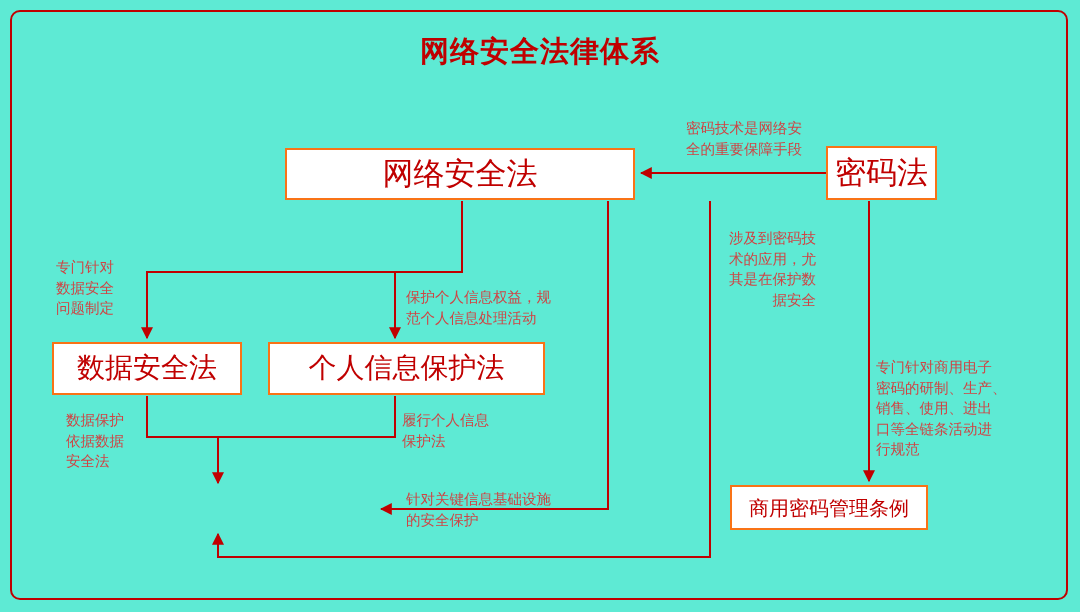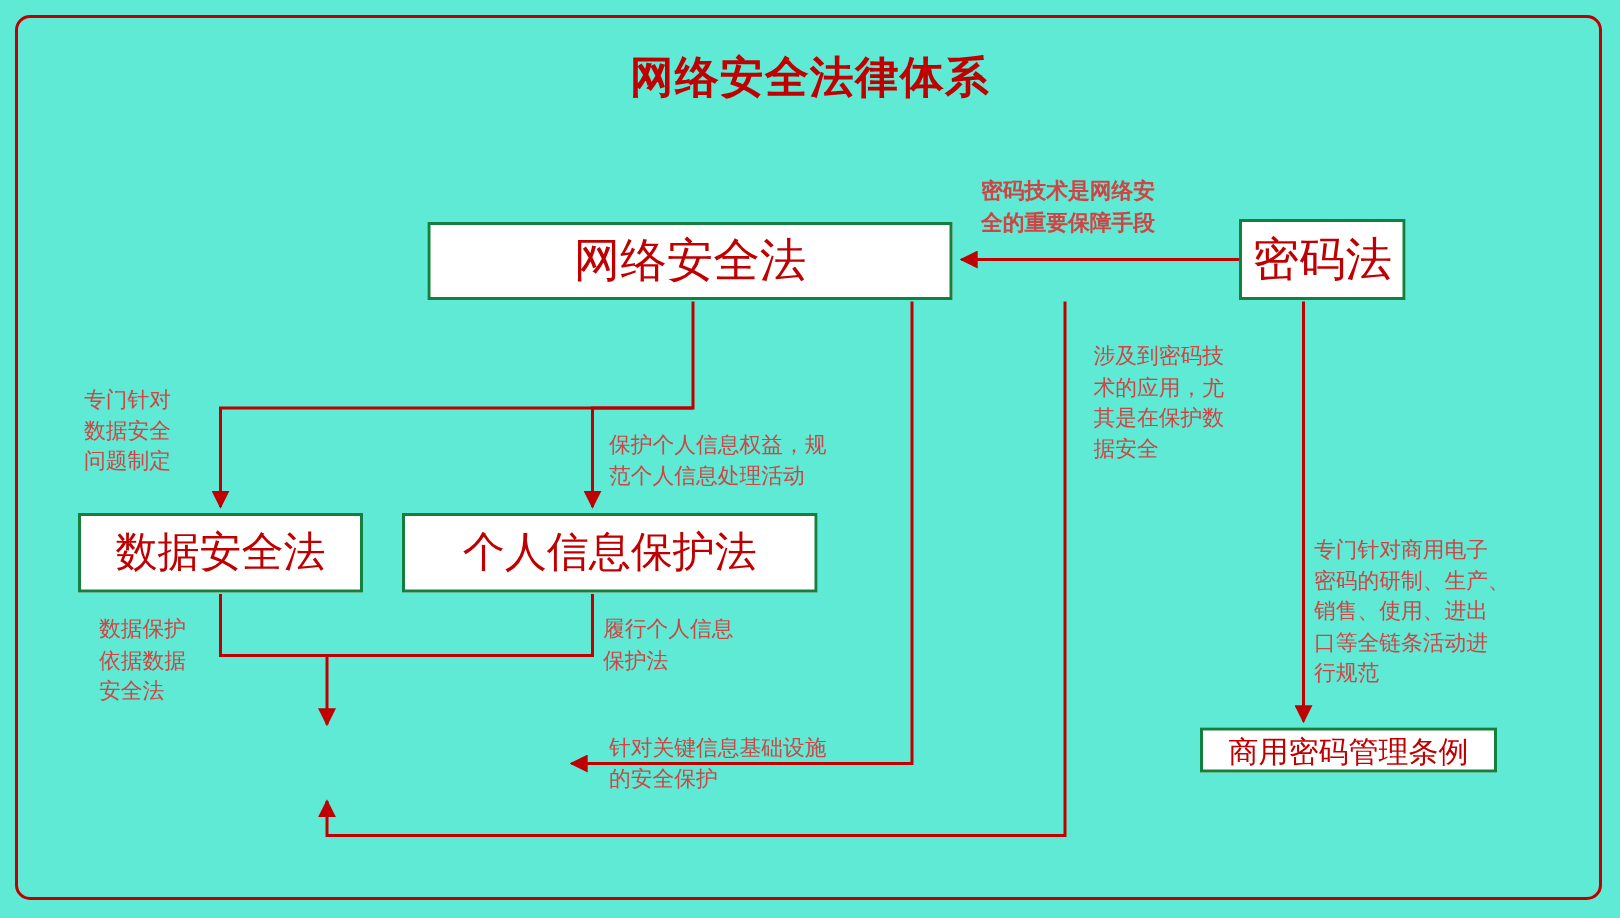--- a/index.html
+++ b/index.html
@@ -31,21 +31,21 @@
     position: absolute;
     left: 0;
     top: 0;
     width: 1080px;
     height: 612px;
     pointer-events: none;
   }
   .node {
     position: absolute;
     box-sizing: border-box;
-    border: 2px solid #15803d;
+    border: 2px solid #f97316;
     background: #ffffff;
     color: #c00000;
     display: flex;
     align-items: center;
     justify-content: center;
     text-align: center;
     line-height: 1.1;
     white-space: nowrap;
   }
   .title {
@@ -116,28 +116,28 @@
 
   <div class="node n-mid" style="left:52px; top:342px; width:190px; height:53px;">
     <span>数据安全法</span>
   </div>
 
   <div class="node n-mid" style="left:268px; top:342px; width:277px; height:53px;">
     <span>个人信息保护法</span>
   </div>
 
 
-  <div class="node n-xsmall" style="left:800px; top:485px; width:198px; height:30px;align-items:flex-end;">
+  <div class="node n-xsmall" style="left:730px; top:485px; width:198px; height:45px;">
     <span>商用密码管理条例</span>
   </div>
 
-  <div class="edge-label" style="left:654px; top:118px;font-weight:bold;">密码技术是网络安
+  <div class="edge-label" style="left:686px; top:118px;">密码技术是网络安
 全的重要保障手段</div>
 
-  <div class="edge-label" style="left:729px; top:228px;">涉及到密码技
+  <div class="edge-label" style="left:729px; top:228px;text-align:right;">涉及到密码技
 术的应用，尤
 其是在保护数
 据安全</div>
 
   <div class="edge-label" style="left:876px; top:357px;">专门针对商用电子
 密码的研制、生产、
 销售、使用、进出
 口等全链条活动进
 行规范</div>
 

